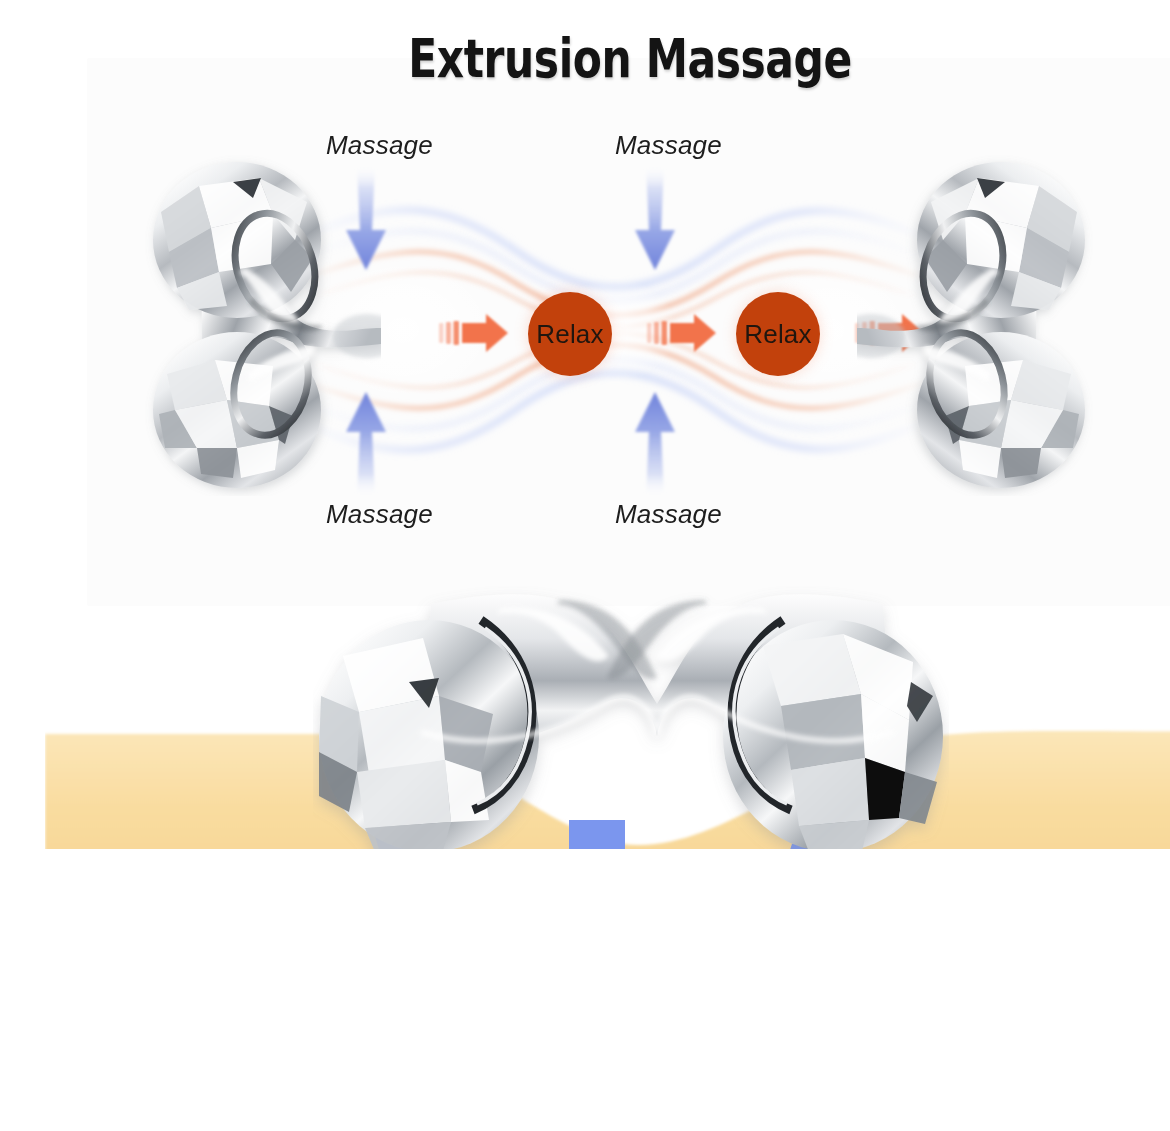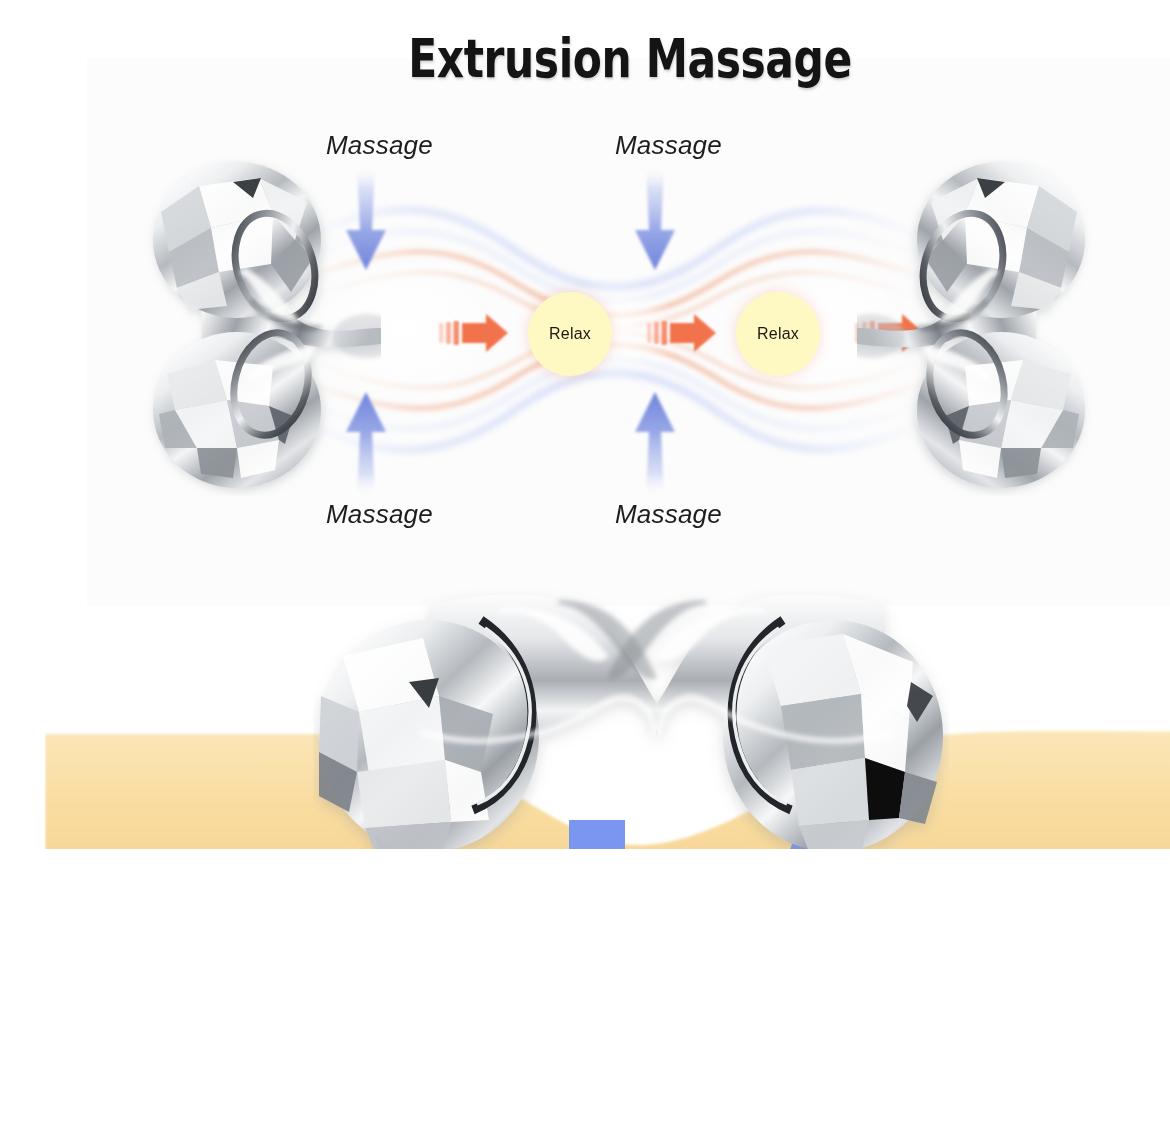--- a/index.html
+++ b/index.html
@@ -62,24 +62,24 @@
   .barrow{ position:absolute; }
 
   
   .oarrow{ position:absolute; }
 
   
   .relax{
     position:absolute;
     width:84px; height:84px;
     border-radius:50%;
-    background:#fef9c3;
+    background:#c2410c;
     display:flex; align-items:center; justify-content:center;
     color:#20160f;
-    font-size:16px;
+    font-size:26px;
     letter-spacing:0.2px;
     box-shadow:0 0 14px rgba(245,133,95,0.28);
   }
   .relax-1{ left:483px; top:292px; }
   .relax-2{ left:691px; top:292px; }
 
   
   .device{ position:absolute; }
   .dev-left{ left:96px; top:148px; width:240px; height:348px; }
   .dev-right{ left:812px; top:148px; width:240px; height:348px; }

